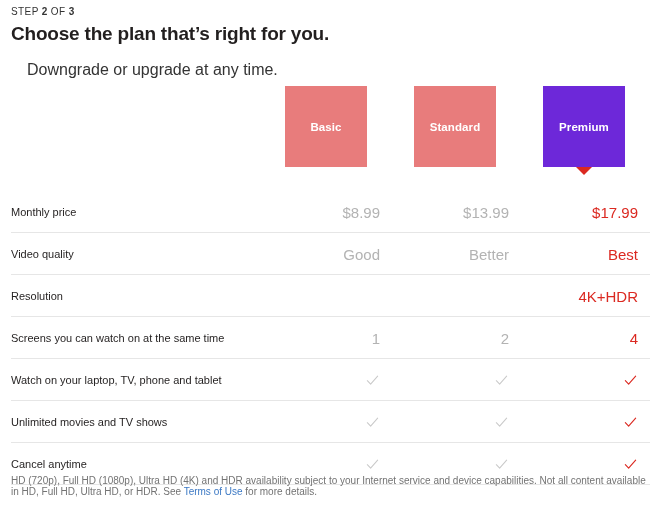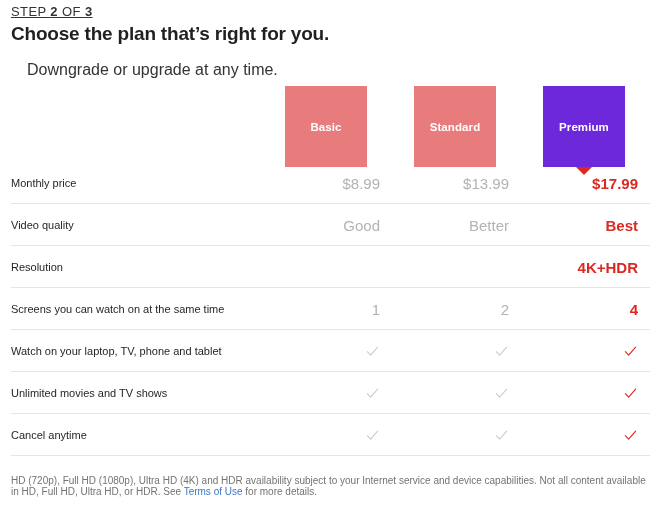--- a/index.html
+++ b/index.html
@@ -24,27 +24,26 @@
   }
 
   
   .header {
     position: absolute;
     left: 11px;
     top: 6px;
     width: 640px;
   }
   .step-label {
-    font-size: 13px;
+    font-size: 10px;
     letter-spacing: 0.4px;
     color: #333333;
     line-height: 12px;
     margin: 0 0 4px 0;
     white-space: pre;
-    text-decoration: underline;
   }
   .step-label b { font-weight: 700; }
 
   .page-title {
     font-size: 19px;
     font-weight: 700;
     letter-spacing: -0.2px;
     color: #221f1f;
     line-height: 24px;
     margin: 0 0 12px 0;
@@ -92,21 +91,21 @@
     height: 0;
     border-left: 8px solid transparent;
     border-right: 8px solid transparent;
     border-top: 8px solid #db2921;
   }
 
   
   .table {
     position: absolute;
     left: 11px;
-    top: 162px;
+    top: 191px;
     width: 639px;
   }
   .row {
     position: relative;
     height: 42px;
     border-bottom: 1px solid #e6e6e6;
     box-sizing: border-box;
   }
   .row:last-child { border-bottom: 1px solid #e6e6e6; }
 
@@ -134,21 +133,21 @@
   .cell.c0 { left: 259px; }
   .cell.c1 { left: 388px; }
   .cell.c2 { left: 517px; }
 
   .cell.muted {
     color: #b3b3b3;
     font-weight: 400;
   }
   .cell.accent {
     color: #db2921;
-    font-weight: 700;
+    font-weight: 400;
   }
 
   .check {
     display: inline-block;
     width: 15px;
     height: 15px;
     vertical-align: middle;
   }
   .check svg { display: block; width: 15px; height: 15px; }
 

